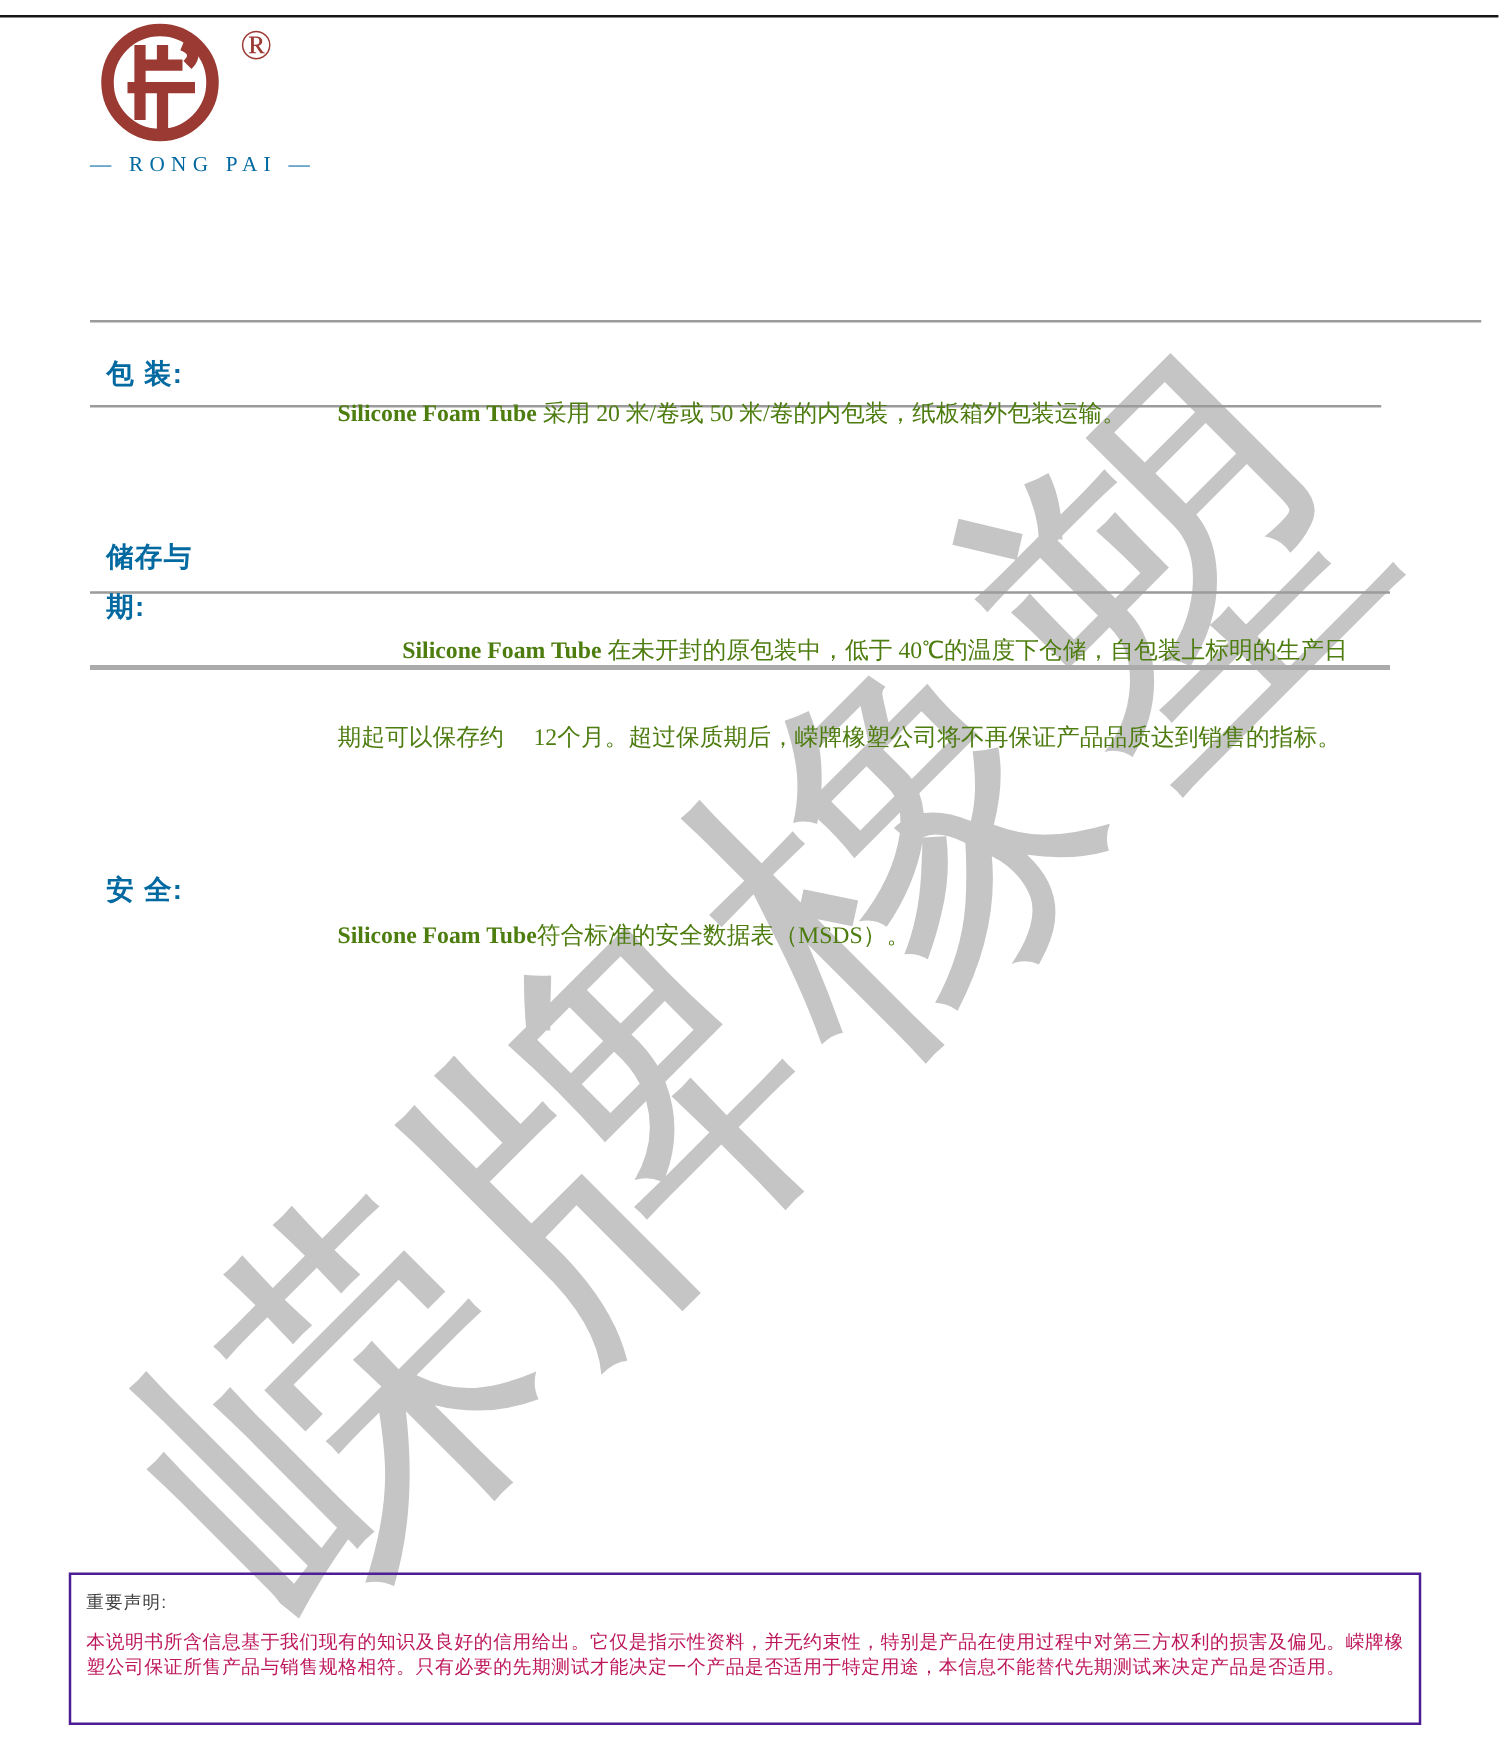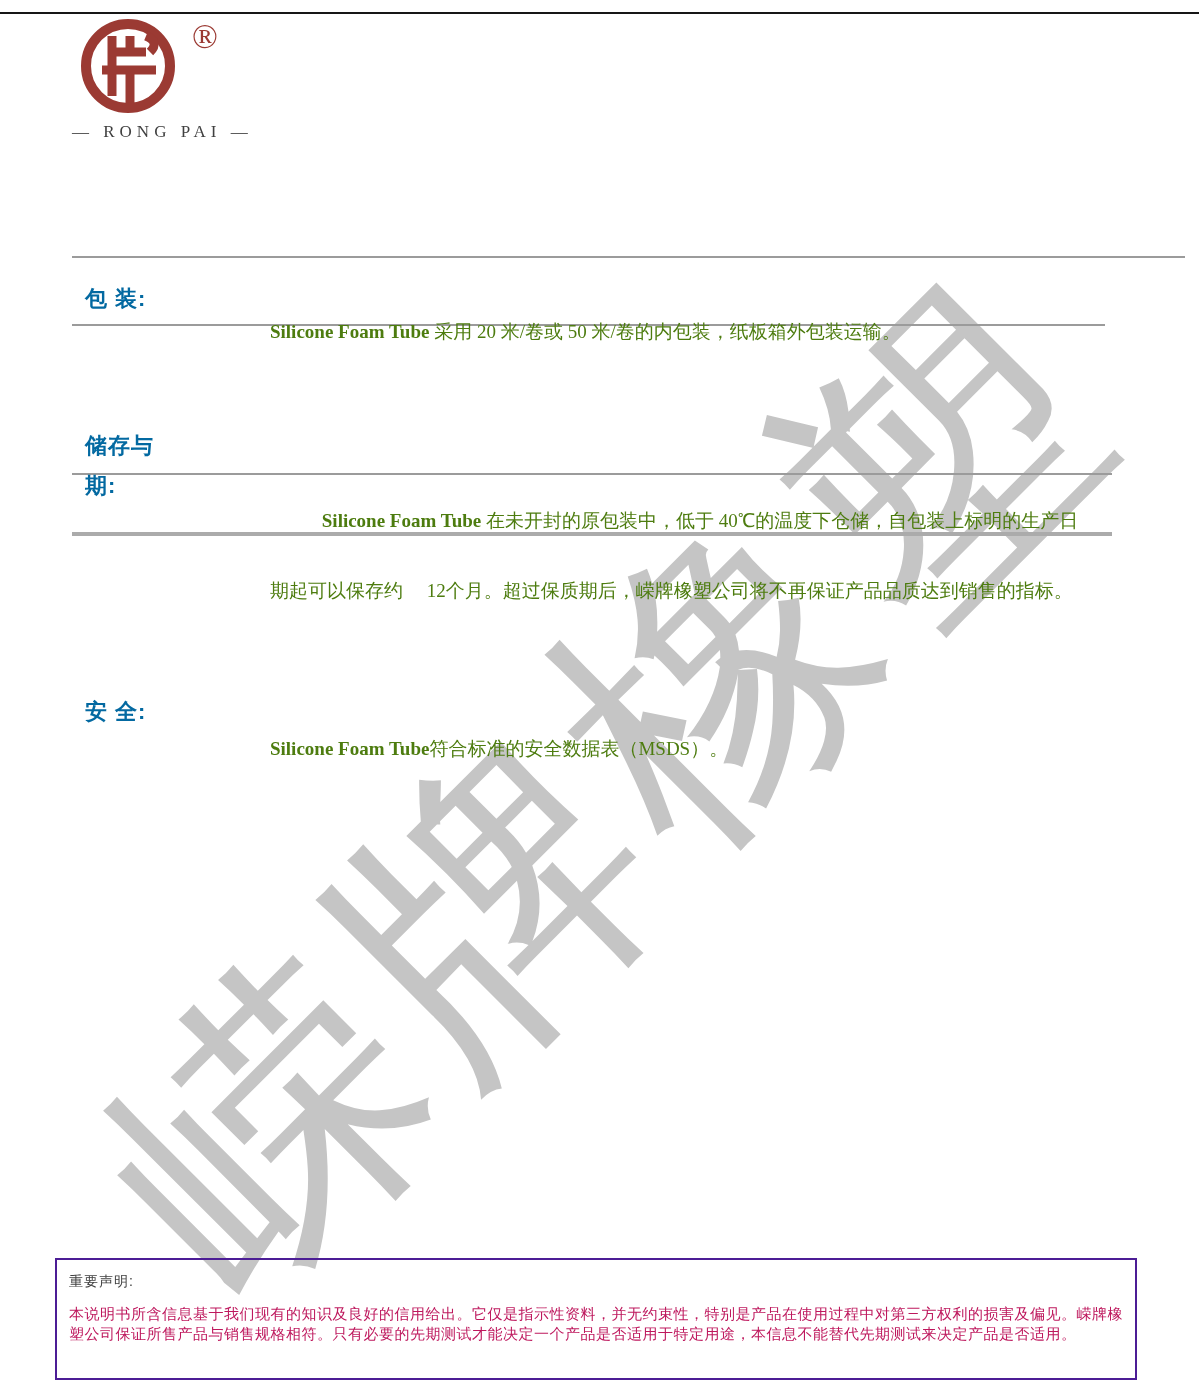--- a/index.html
+++ b/index.html
@@ -21,21 +21,21 @@
   .logo-wrap { position: absolute; left: 72px; top: 18px; width: 220px; }
   .logo-row { display: flex; align-items: flex-start; }
   .logo-svg { display: block; }
   .reg-mark {
     font-family: "Liberation Serif", serif;
     color: #9b3a33; font-size: 34px; line-height: 1; margin-left: 2px; margin-top: 2px;
   }
   .brand-text {
     margin-top: 8px;
     font-family: "Liberation Serif", serif;
-    color: #404040; font-size: 17px; letter-spacing: 5px; white-space: nowrap;
+    color: #0369a1; font-size: 17px; letter-spacing: 5px; white-space: nowrap;
   }
   
   .rule { position: absolute; left: 72px; height: 2px; background: #9b9b9b; }
   .rule-1 { top: 132px; width: 1113px; }
   .rule-2 { top: 198px; width: 1033px; }
   .rule-3 { top: 345px; width: 1040px; }
   .rule-4 { top: 402px; width: 1040px; height: 4px; background: #ababab; }
   
   .sec-label {
     position: absolute; left: 85px; width: 170px;

